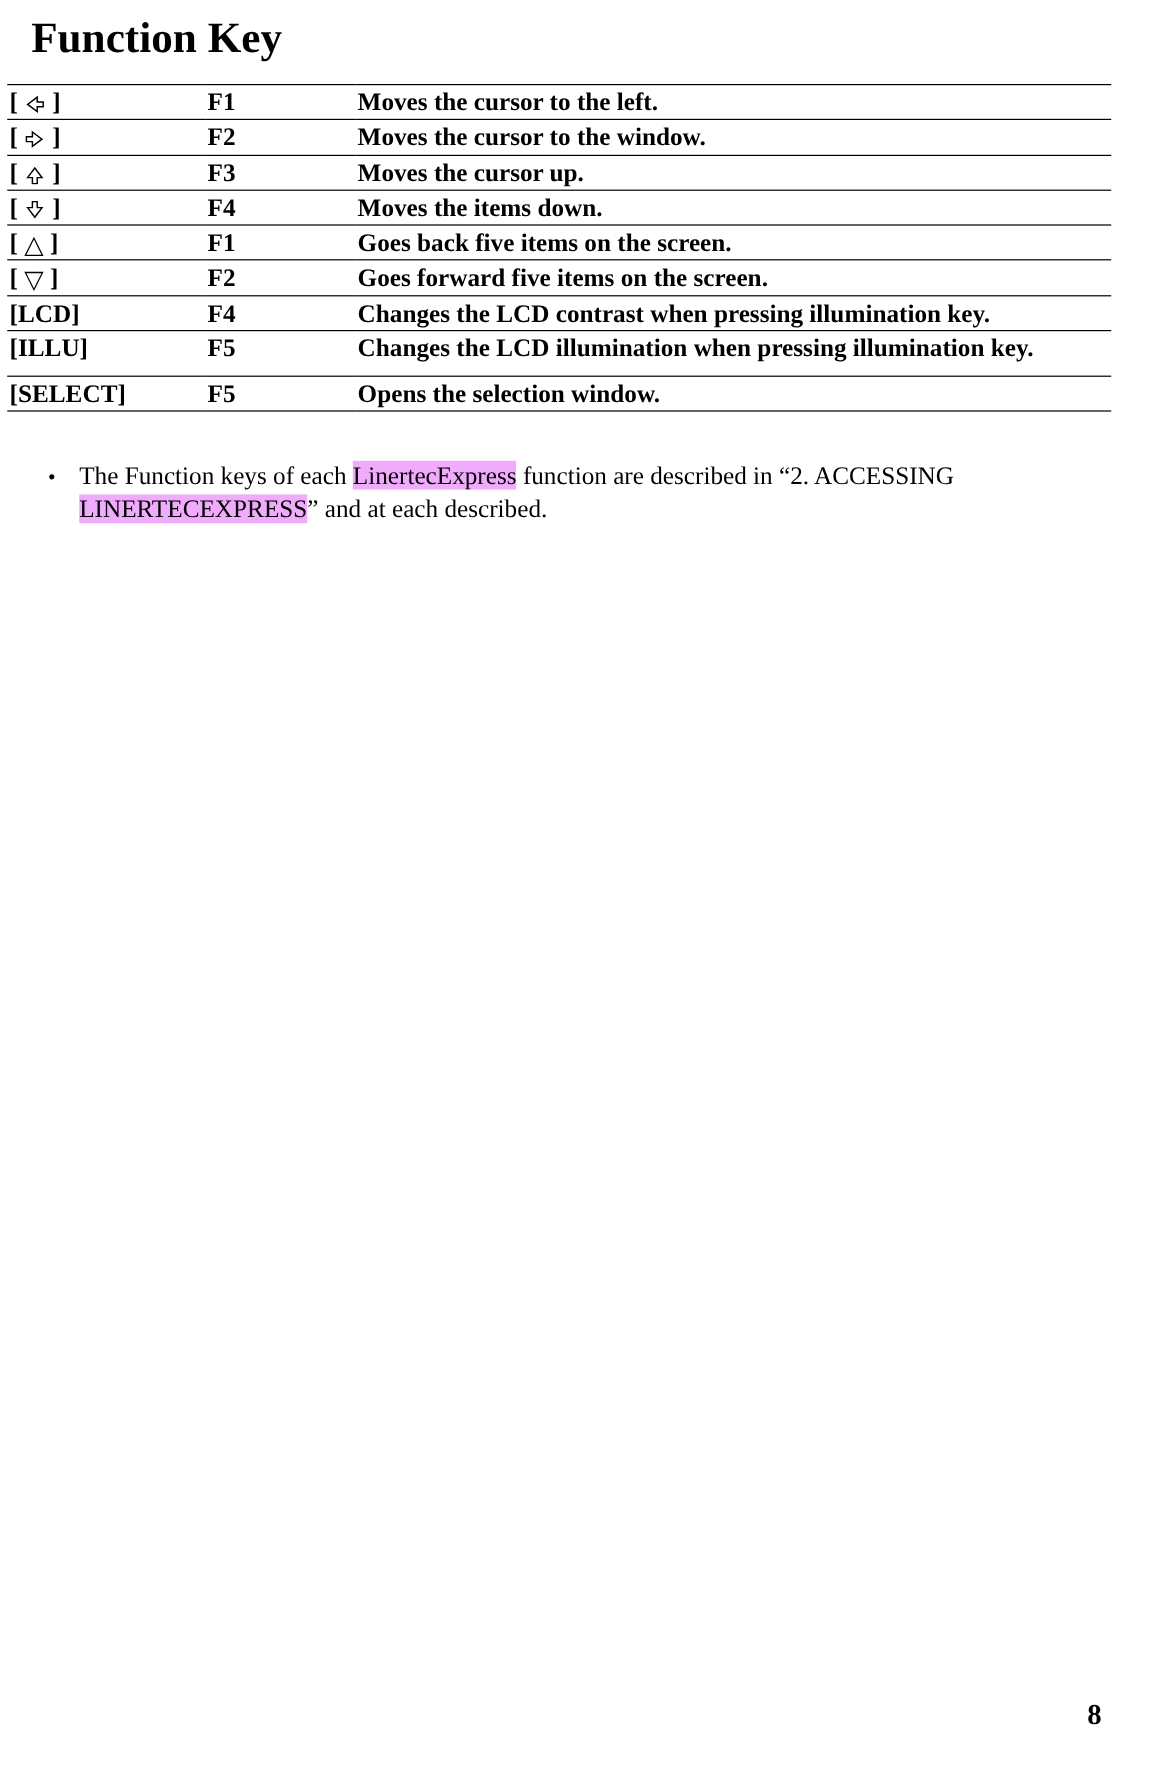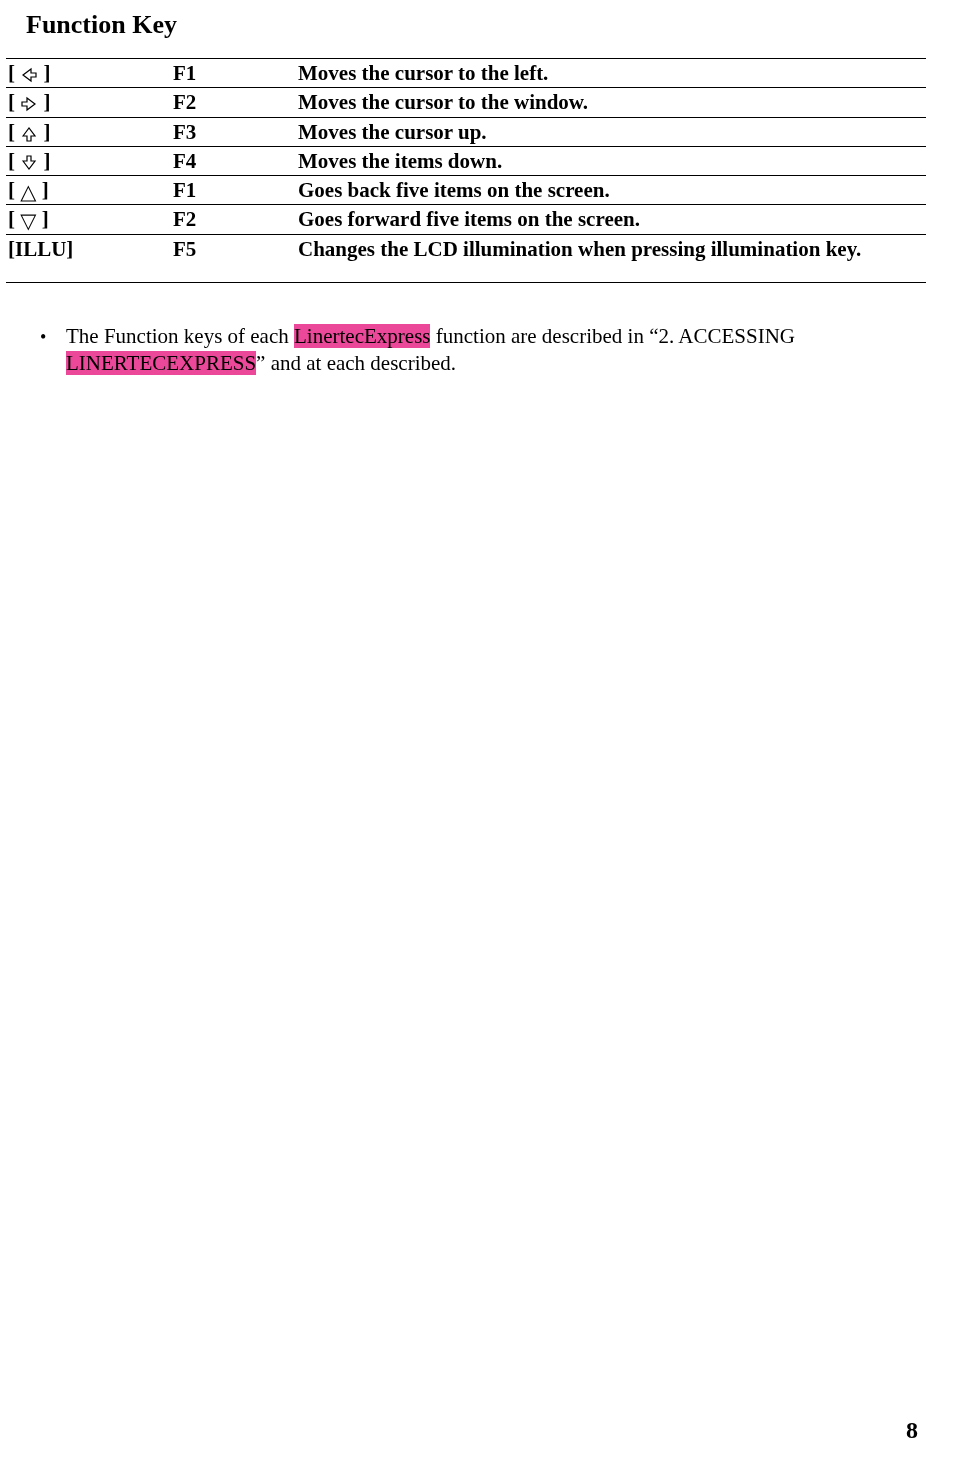--- a/index.html
+++ b/index.html
@@ -14,21 +14,21 @@
       background: #fff;
       width: 964px;
       height: 1472px;
       position: relative;
       padding: 0;
     }
     .content {
       padding: 10px 10px 0 28px;
     }
     h2.section-title {
-      font-size: 26px;
+      font-size: 36px;
       font-weight: bold;
       margin-bottom: 18px;
       margin-left: -2px;
     }
     table.fn-table {
       width: 920px;
       border-collapse: collapse;
       margin-left: -22px;
     }
     table.fn-table td {
@@ -79,21 +79,21 @@
     .bullet {
       font-size: 18px;
       line-height: 1.4;
       padding-top: 2px;
       min-width: 10px;
     }
     .note-text {
       line-height: 1.3;
     }
     .highlight {
-      background-color: #ec4899;
+      background-color: #f0abfc;
     }
     .page-number {
       position: absolute;
       bottom: 28px;
       right: 46px;
       font-weight: bold;
       font-size: 24px;
     }
   </style>
 </head>
@@ -136,23 +136,33 @@
           <td class="col-icon icon-cell"><span>[  </span><span class="icon-glyph">△</span><span>  ]</span></td>
           <td class="col-fkey">F1</td>
           <td class="col-desc">Goes back five items on the screen.</td>
         </tr>
         <tr>
           <td class="col-icon icon-cell"><span>[  </span><span class="icon-glyph">▽</span><span>  ]</span></td>
           <td class="col-fkey">F2</td>
           <td class="col-desc">Goes forward five items on the screen.</td>
         </tr>
         <tr>
+          <td class="col-icon icon-cell"><span>[LCD]</span></td>
+          <td class="col-fkey">F4</td>
+          <td class="col-desc">Changes the LCD contrast when pressing illumination key.</td>
+        </tr>
+        <tr>
           <td class="col-icon icon-cell"><span>[ILLU]</span></td>
           <td class="col-fkey">F5</td>
-          <td class="col-desc" style="padding-bottom: 20px;">Changes the LCD illumination when pressing illumination key.</td>
+          <td class="col-desc" style="padding-bottom: 10px;">Changes the LCD illumination when pressing illumination key.</td>
+        </tr>
+        <tr>
+          <td class="col-icon icon-cell"><span>[SELECT]</span></td>
+          <td class="col-fkey">F5</td>
+          <td class="col-desc">Opens the selection window.</td>
         </tr>
       </tbody>
   </table>
 
   <div class="note-block">
     <div class="note-item">
       <span class="bullet">•</span>
       <span class="note-text">
         <span>The Function keys of each </span><span class="highlight">LinertecExpress</span><span> function are described in “2. ACCESSING </span><span class="highlight">LINERTECEXPRESS</span><span>” and at each described.</span>
       </span>

